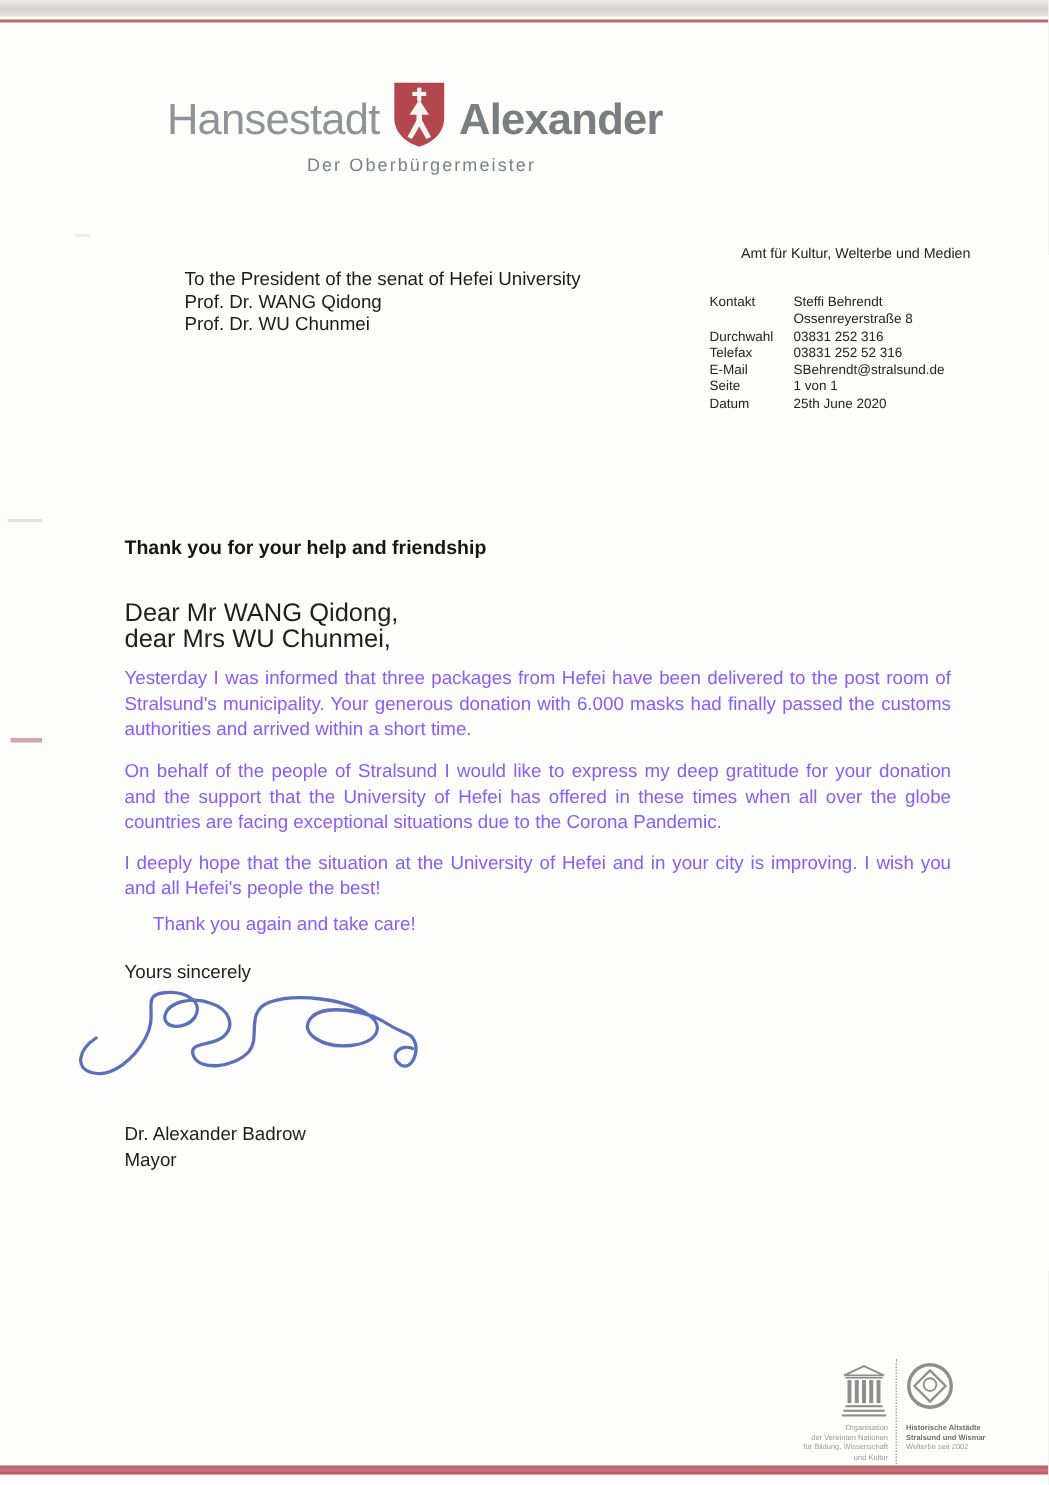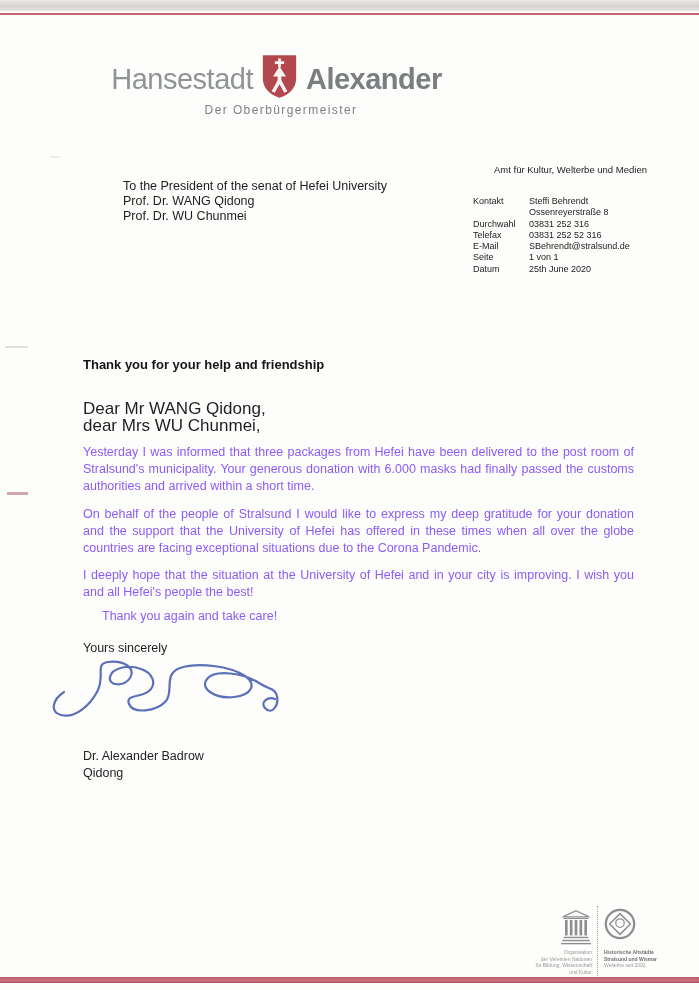--- a/index.html
+++ b/index.html
@@ -152,21 +152,21 @@
                C 168 43 151 33 159 23
                C 167 13 196 17 211 27
                C 222 34 227 32 229 40
                C 231 49 224 60 217 52
                C 212 46 220 40 227 43" fill="none" stroke="#3f57ae" stroke-width="2.2" stroke-linecap="round" opacity="0.85"></path>
     </svg>
   </span>
 
   <div class="signer">
     <div>Dr. Alexander Badrow</div>
-    <div>Qidong</div>
+    <div>Mayor</div>
   </div>
 
   <span class="unesco-logo">
     <svg viewBox="0 0 34 42" width="30" height="37" aria-hidden="true">
       <path d="M17 2 L32 9 L2 9 Z" fill="none" stroke="#8e8e8e" stroke-width="1.4"></path>
       <g fill="#8e8e8e">
         <rect x="3" y="10.2" width="28" height="1.2"></rect>
         <rect x="4.5" y="12.5" width="3" height="17.5"></rect>
         <rect x="10" y="12.5" width="3" height="17.5"></rect>
         <rect x="15.5" y="12.5" width="3" height="17.5"></rect>

